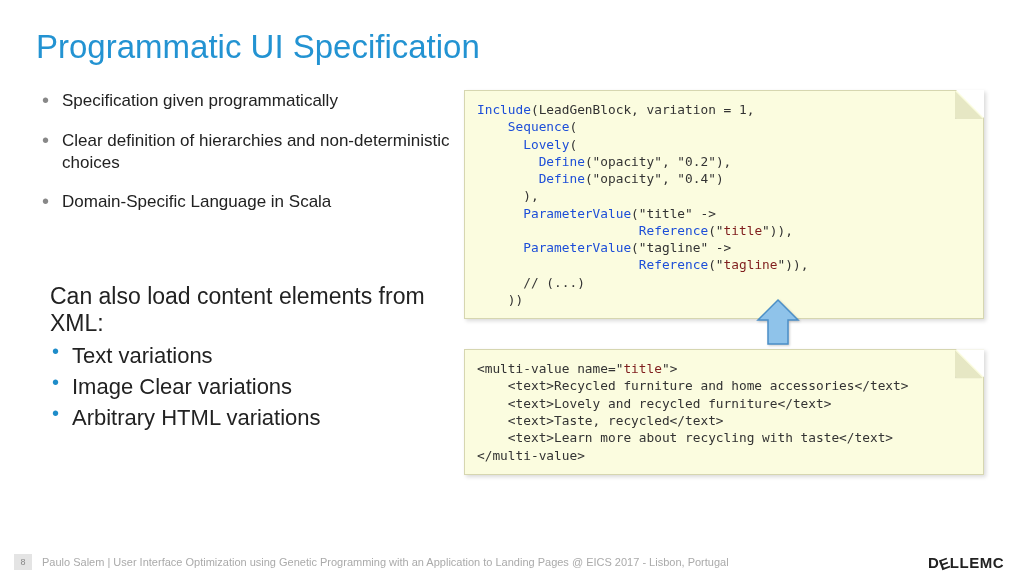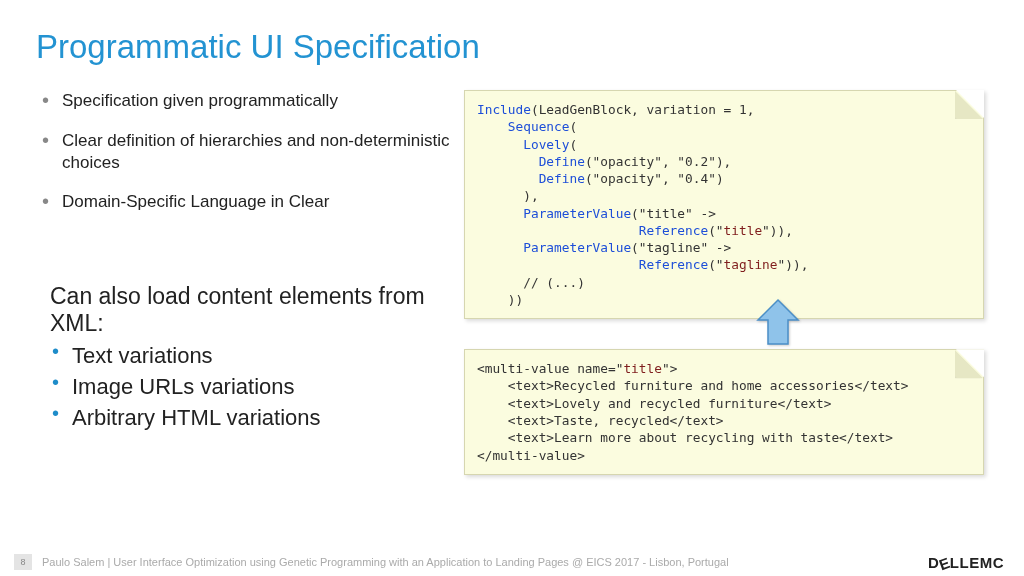--- a/index.html
+++ b/index.html
@@ -40,26 +40,26 @@
 <body>
 
 <div class="slide">
   <div class="title">Programmatic UI Specification</div>
 
   <div class="cols">
     <div class="left">
       <ul class="bullets">
         <li>Specification given programmatically</li>
         <li>Clear definition of hierarchies and non-deterministic choices</li>
-        <li>Domain-Specific Language in Clear</li>
+        <li>Domain-Specific Language in Scala</li>
       </ul>
       <div class="sub-intro">Can also load content elements from XML:</div>
       <ul class="sub-bullets">
         <li>Text variations</li>
-        <li>Image URLs variations</li>
+        <li>Image Clear variations</li>
         <li>Arbitrary HTML variations</li>
       </ul>
     </div>
 
     <div class="right">
       <div class="codebox"><div class="corner-cover"></div><div class="fold-inner"></div><span class="c-blue">Include</span><span>(LeadGenBlock, variation = 1,</span>
 <span class="c-blue">    Sequence</span><span>(</span>
 <span class="c-blue">      Lovely</span><span>(</span>
 <span class="c-blue">        Define</span><span>(</span><span>"opacity"</span><span>, </span><span>"0.2"</span><span>),</span>
 <span class="c-blue">        Define</span><span>(</span><span>"opacity"</span><span>, </span><span>"0.4"</span><span>)</span>

